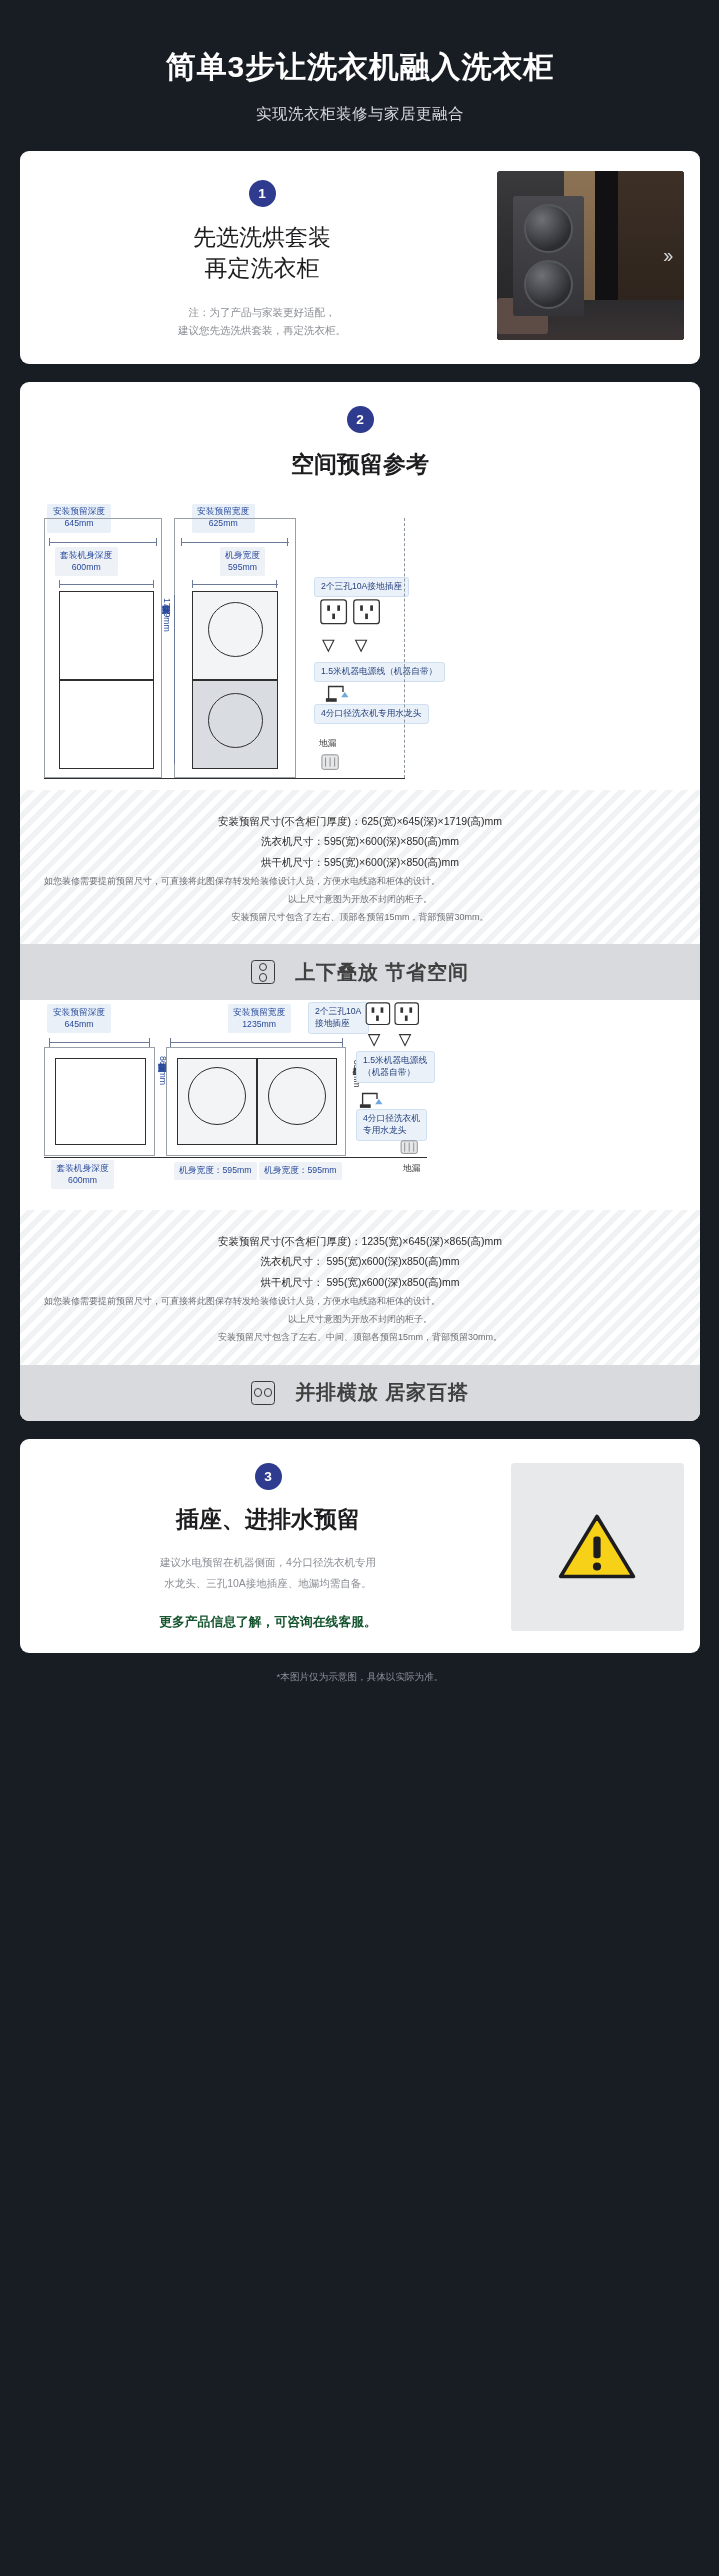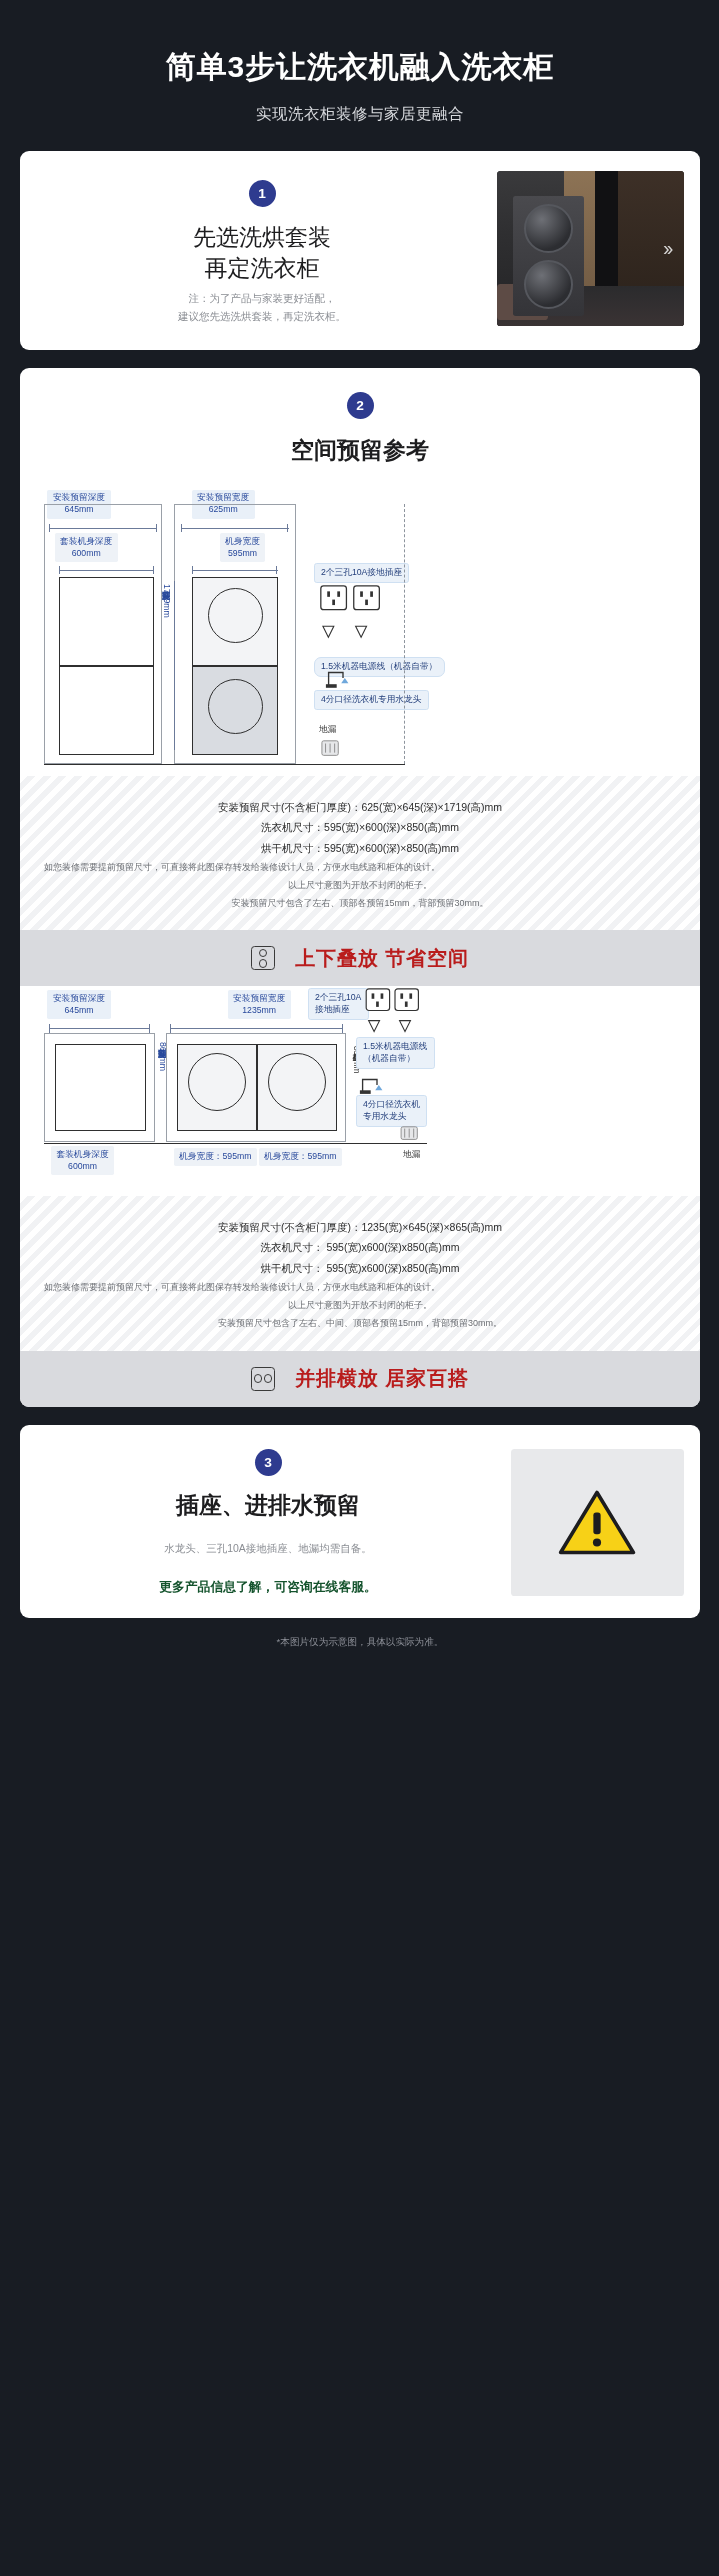--- a/index.html
+++ b/index.html
@@ -47,21 +47,21 @@
     font-size:13.7px;font-weight:700;
     margin:0 auto;
   }
 
   
   .step1{display:flex;padding:20px 0 24px 0;}
   .step1-left{flex:1;padding:3.6px 9px 0 16.4px;text-align:center;}
   .step1 .step-circle{margin:5.5px auto 14.6px auto;}
   .step1-title{font-size:23px;font-weight:400;line-height:1.38;color:#1d1d1f;}
   .step1-note{
-    margin-top:4px;font-size:10.5px;color:#8a8d93;line-height:1.75;
+    margin-top:18px;font-size:10.5px;color:#8a8d93;line-height:1.75;
   }
   .step1-right{
     width:187px;margin-right:16.4px;border-radius:3.6px;overflow:hidden;position:relative;
     background:#2a2a2c;
   }
   .photo{
     position:absolute;inset:0;
     background:
       linear-gradient(180deg,#3a3a3c 0%,#2f2f31 40%,#232325 100%);
   }
@@ -156,21 +156,21 @@
   .banner{
     background:#d9dade;display:flex;align-items:center;justify-content:center;
     padding:14.6px 0;gap:11px;
   }
   .banner .bicon{
     width:24px;height:24px;border:1.4px solid #3a3a3a;border-radius:3.6px;
     display:flex;align-items:center;justify-content:center;gap:1.8px;box-sizing:border-box;
   }
   .banner .bicon i{display:block;width:6.4px;height:6.4px;border:1.1px solid #3a3a3a;border-radius:50%;}
   .banner .bicon.stack{flex-direction:column;}
-  .banner-text{font-size:20px;font-weight:700;color:#b91c1c;letter-spacing:0.9px;margin-left:9px;}
+  .banner-text{font-size:20px;font-weight:700;color:#404040;letter-spacing:0.9px;margin-left:9px;}
 
   
   .step3{padding:24px 16.4px 22px 16.4px;display:flex;}
   .step3-left{flex:1;text-align:center;padding-right:11px;}
   .step3 .step-circle{margin:0 auto 14.6px auto;}
   .step3-title{font-size:23px;font-weight:700;color:#1d1d1f;margin-bottom:16.4px;}
   .step3-body{font-size:10.5px;color:#8a8d93;line-height:2;}
   .step3-foot{margin-top:20px;font-size:12.8px;font-weight:700;color:#14532d;}
   .step3-right{
     width:173px;background:#e8e9eb;border-radius:3.6px;
@@ -285,21 +285,21 @@
           <rect x="14.5" y="17" width="3" height="6" fill="#333"></rect>
           <rect x="38" y="2" width="28" height="26" rx="3" fill="#fff" stroke="#333" stroke-width="1.4"></rect>
           <rect x="45" y="8" width="3" height="6" fill="#333"></rect>
             <rect x="56" y="8" width="3" height="6" fill="#333"></rect>
           <rect x="50.5" y="17" width="3" height="6" fill="#333"></rect>
         </svg>
         <svg style="position:absolute;left:284px;top:133px;" width="66" height="20" viewBox="0 0 72 22">
           <polygon points="10,20 4,8 16,8" fill="none" stroke="#333" stroke-width="1.2"></polygon>
           <polygon points="46,20 40,8 52,8" fill="none" stroke="#333" stroke-width="1.2"></polygon>
         </svg>
-        <div class="tag" style="left:279px;top:171px;border-radius:7px;">1.5米机器电源线（机器自带）</div>
+        <div class="tag" style="left:279px;top:162px;">1.5米机器电源线（机器自带）</div>
         <svg style="position:absolute;left:290px;top:179px;" width="36" height="24" viewBox="0 0 40 26">
           <path d="M4 22 V8 H20 V14" fill="none" stroke="#333" stroke-width="1.5"></path>
           <rect x="1" y="21" width="12" height="4" fill="#333"></rect>
           <path d="M22 14 l4 6 l-8 0 z" fill="#6fa8dc"></path>
         </svg>
         <div class="tag" style="left:279px;top:204px;">4分口径洗衣机专用水龙头</div>
         <div class="dim-chip plain" style="left:279px;top:235px;background:transparent;color:#333;">地漏</div>
         <svg style="position:absolute;left:284px;top:253px;" width="24" height="20" viewBox="0 0 26 22">
           <rect x="3" y="2" width="18" height="16" rx="2" fill="#e6e7e9" stroke="#888" stroke-width="1"></rect>
           <line x1="7" y1="5" x2="7" y2="15" stroke="#888"></line>
@@ -428,20 +428,21 @@
       </div>
     </div>
   </div>
 
   <div class="card">
     <div class="step3">
       <div class="step3-left">
         <div class="step-circle">3</div>
         <div class="step3-title">插座、进排水预留</div>
         <div class="step3-body">
+          <div>建议水电预留在机器侧面，4分口径洗衣机专用</div>
           <div>水龙头、三孔10A接地插座、地漏均需自备。</div>
         </div>
         <div class="step3-foot">更多产品信息了解，可咨询在线客服。</div>
       </div>
       <div class="step3-right">
         <div class="warn">
           <svg width="80" height="71" viewBox="0 0 88 78">
             <polygon points="44,6 84,72 4,72" fill="#f7d117" stroke="#1d1d1f" stroke-width="4" stroke-linejoin="round"></polygon>
             <rect x="40" y="28" width="8" height="24" rx="3" fill="#1d1d1f"></rect>
             <circle cx="44" cy="61" r="4.5" fill="#1d1d1f"></circle>

